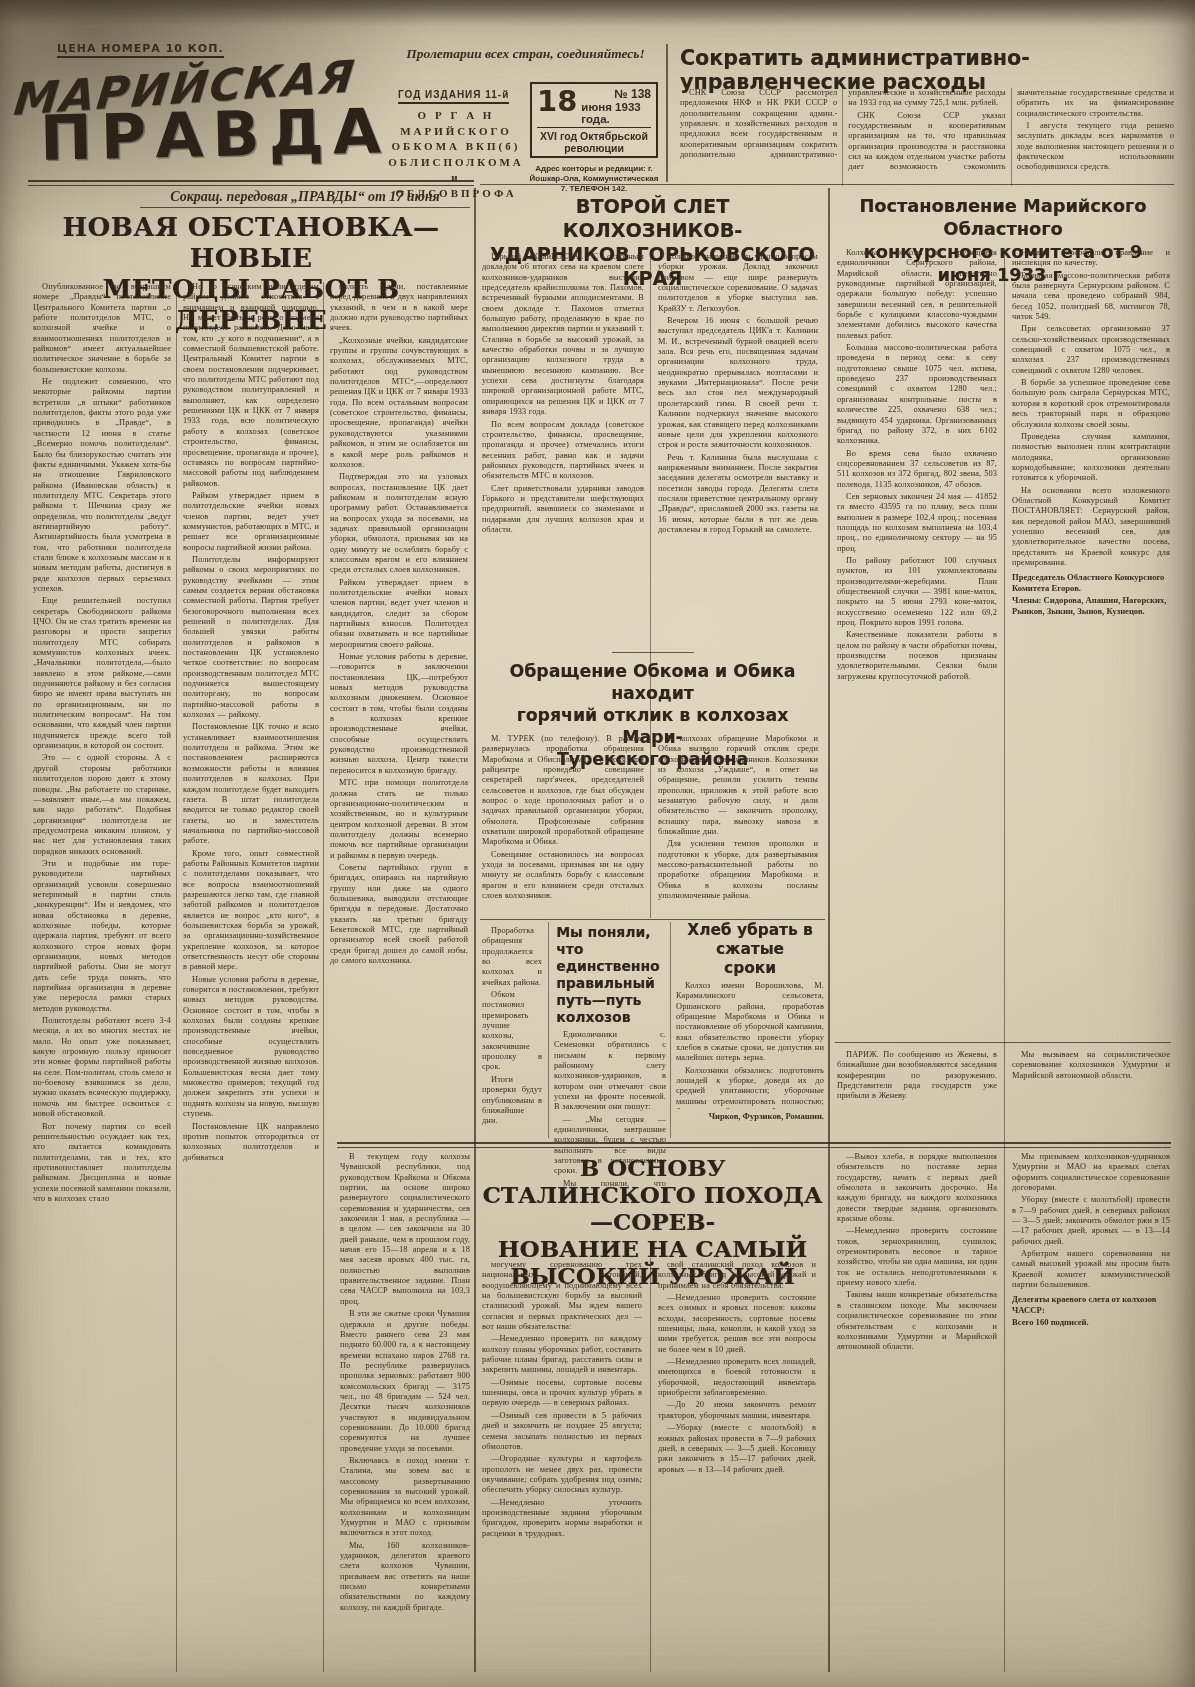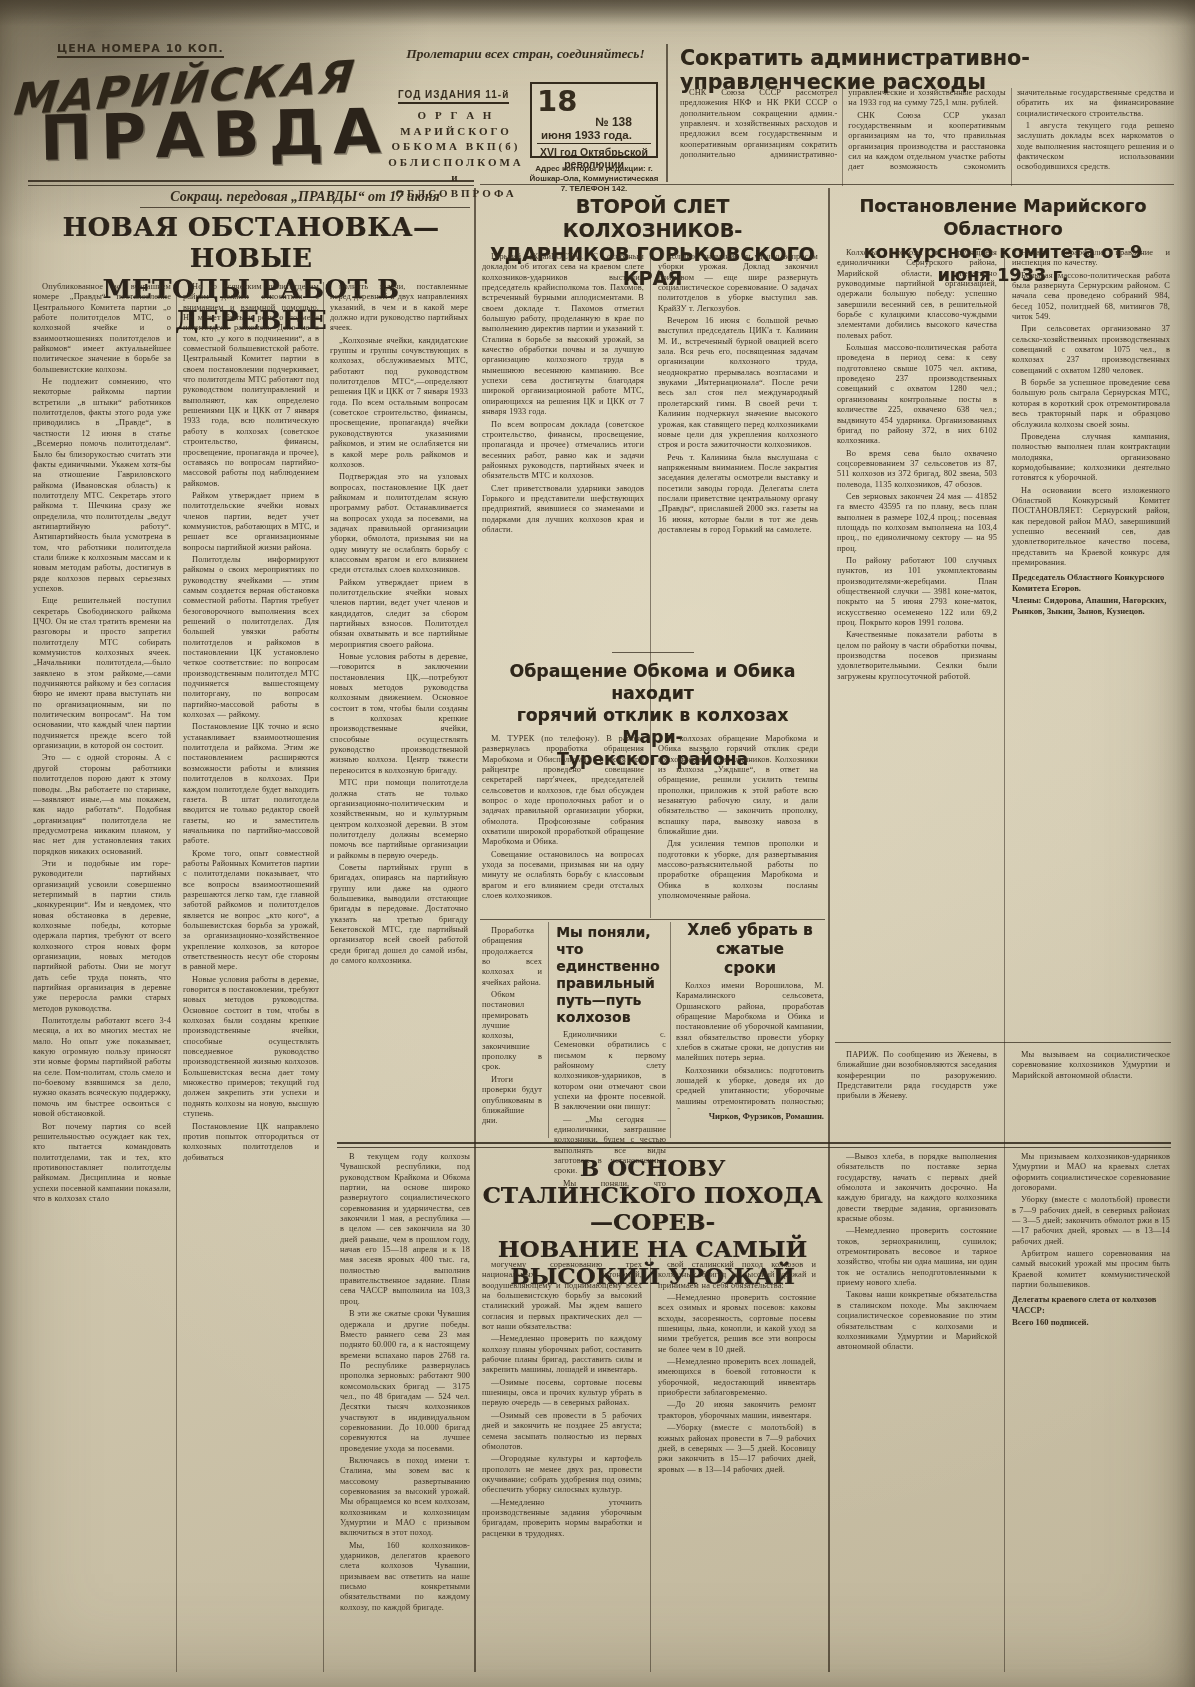--- a/index.html
+++ b/index.html
@@ -21,21 +21,21 @@
     border-bottom:2px solid #342b1d;padding-bottom:1px;}
   .mh1{font-family:"DejaVu Sans",sans-serif;font-weight:bold;font-style:italic;font-size:44px;
     letter-spacing:2px;transform:skewX(-10deg) rotate(-4deg);color:#2e261a;text-shadow:1px 1px 0 rgba(46,38,26,.45);}
   .mh2{font-family:"DejaVu Sans",sans-serif;font-weight:bold;font-size:62px;letter-spacing:9px;
     transform:rotate(-1.2deg);color:#2b231a;text-shadow:1.5px 1.5px 0 rgba(43,35,26,.4);}
   .slogan{font-size:13.5px;font-style:italic;font-weight:bold;}
   .god{font-family:"Liberation Sans",sans-serif;font-weight:bold;font-size:10px;letter-spacing:1px;
     border-bottom:2px solid #342b1d;padding-bottom:2px;display:inline-block;}
   .organ div{font-weight:bold;font-size:11px;letter-spacing:3px;line-height:15.5px;text-align:center;}
   .datebox{border:2.5px solid #342b1d;padding:3px 5px 2px;box-sizing:border-box;background:rgba(255,250,230,.12);}
-  .datebox .row{display:flex;align-items:flex-start;flex-direction:column;}
+  .datebox .row{display:flex;align-items:flex-start;}
   .d18{font-family:"DejaVu Sans",sans-serif;font-weight:bold;font-size:29px;line-height:28px;}
   .dright{flex:1;text-align:right;font-family:"Liberation Sans",sans-serif;font-weight:bold;}
   .dnum{font-size:12px;} .dmon{font-size:11.5px;text-align:left;padding-left:4px;}
   .drev{border-top:1.5px solid #342b1d;margin-top:2px;padding-top:2px;text-align:center;
     font-family:"Liberation Sans",sans-serif;font-weight:bold;font-size:10.5px;line-height:12px;}
   .addr{font-family:"Liberation Sans",sans-serif;font-weight:bold;font-size:8px;line-height:10px;text-align:center;}
   
   .vrule{background:rgba(55,45,32,.7);width:1.5px;}
   .vrule.thin{width:1px;background:rgba(55,45,32,.55);}
   .hrule{border-top:1.5px solid rgba(55,45,32,.75);height:0;}

